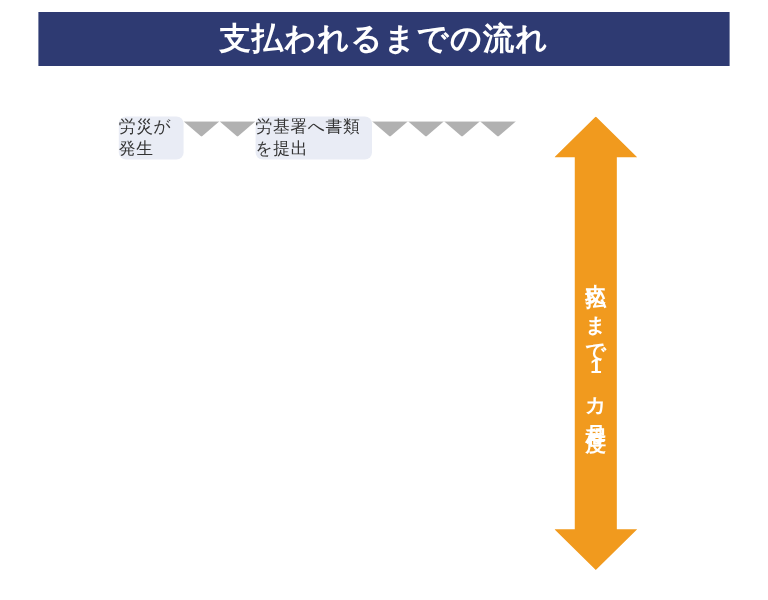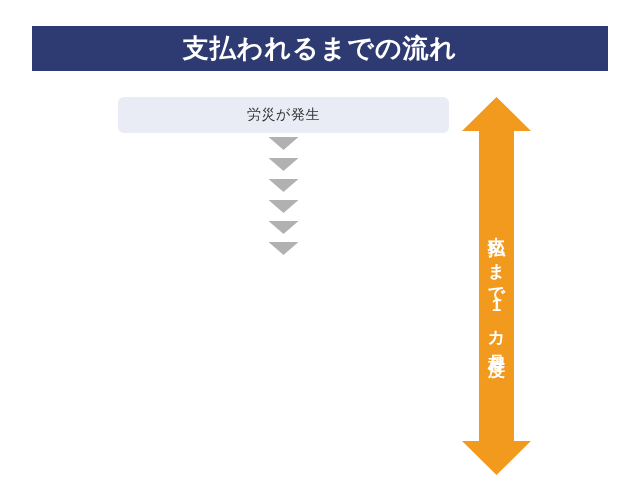--- a/index.html
+++ b/index.html
@@ -11,40 +11,40 @@
     position: relative;
     width: 640px;
     height: 500px;
     background: var(--page-bg, #ffffff);
     overflow: hidden;
   }
   
   .banner {
     position: absolute;
     left: 32px;
-    top: 26px;
+    top: 10px;
     width: 576px;
     height: 45px;
     background: var(--banner-bg, #2E3A72);
     color: var(--banner-text, #ffffff);
     display: flex;
     align-items: center;
     justify-content: center;
     font-size: 26px;
     font-weight: bold;
     letter-spacing: 1px;
   }
   
   .flow {
     position: absolute;
-    left: 118px;
+    left: 99px;
     top: 97px;
     width: 331px;
     display: flex;
-    flex-direction: column;
+    flex-direction: row;
   }
   .step-box {
     height: 36px;
     background: var(--box-bg, #E9ECF5);
     border-radius: 6px;
     display: flex;
     align-items: center;
     justify-content: center;
     font-size: 14px;
     color: var(--box-text, #333333);
@@ -103,20 +103,23 @@
     <span>労災が発生</span>
   </div>
   <div class="separator">
     <div class="down-triangle"></div>
   </div>
 
   <div class="separator">
     <div class="down-triangle"></div>
   </div>
 
+  <div class="step-box">
+    <span>労基署へ書類を提出</span>
+  </div>
   <div class="separator">
     <div class="down-triangle"></div>
   </div>
 
   <div class="separator">
     <div class="down-triangle"></div>
   </div>
 
   <div class="separator">
     <div class="down-triangle"></div>

